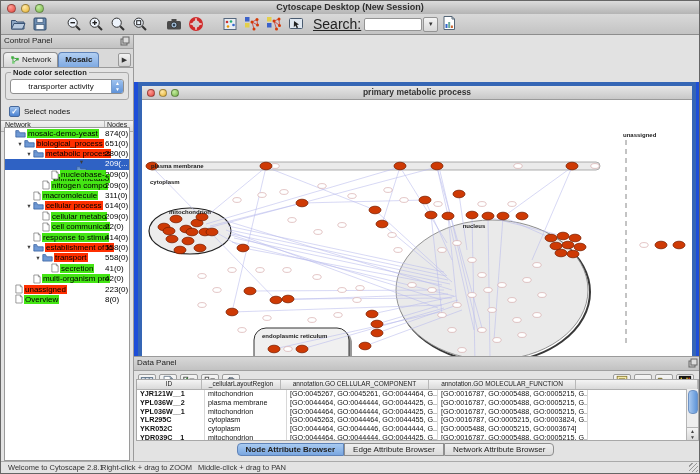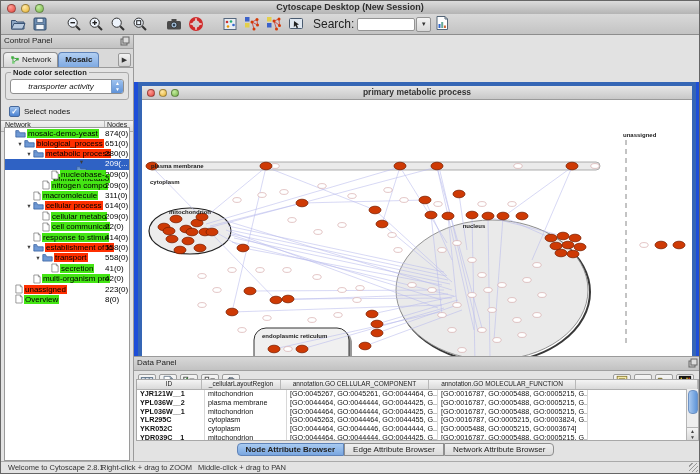--- a/index.html
+++ b/index.html
@@ -17,21 +17,21 @@
   .l-green{background:radial-gradient(circle at 35% 30%,#c4eea0,#77b347);}
   
   .toolbar{position:absolute;left:0;top:13px;width:100%;height:21px;
     background:linear-gradient(#d9d9d9,#c3c3c3);border-bottom:1px solid #8d8d8d;
     display:flex;align-items:center;padding:0 6px;box-sizing:border-box;}
   #toolbar-icons{display:flex;align-items:center;}
   .tb-btn{border:none;background:transparent;padding:1px;margin:0 2px;cursor:default;height:19px;}
   .tb-btn .icon svg{width:16px;height:16px;display:block;}
   .tb-sep{width:12px;height:1px;}
   .search-wrap{display:flex;align-items:center;margin-left:6px;}
-  .search-label{font-size:12px;color:#222;margin-right:3px;}
+  .search-label{font-size:14px;color:#222;margin-right:3px;text-decoration:underline;}
   .search-input{width:52px;height:11px;font-size:8px;border:1px solid #949494;border-radius:2px;
     background:#fff;padding:0 2px;}
   .search-arrow{width:13px;height:13px;margin-left:1px;border:1px solid #949494;border-radius:2px;
     background:linear-gradient(#f4f4f4,#d8d8d8);font-size:7px;line-height:11px;text-align:center;color:#333;}
   
   .main{position:absolute;left:0;top:34px;width:700px;height:429px;display:flex;}
   
   .cpanel{position:relative;width:133px;height:429px;background:#e3e3e3;border-right:1px solid #9a9a9a;box-sizing:border-box;}
   .panel-head{height:12px;background:linear-gradient(#d8d8d8,#c2c2c2);border-bottom:1px solid #a0a0a0;
     font-size:8px;color:#222;padding:1px 3px 0;position:relative;}
@@ -39,21 +39,21 @@
   .cp-tabs{display:flex;align-items:flex-end;height:16px;padding:2px 2px 0;border-bottom:1px solid #9a9a9a;background:#d9d9d9;}
   .cp-tab{display:flex;align-items:center;gap:2px;font-size:8px;color:#1c1c1c;padding:1px 6px 2px;
     border:1px solid #8f8f8f;border-bottom:none;border-radius:4px 4px 0 0;background:linear-gradient(#f3f3f3,#d6d6d6);height:11px;}
   .cp-tab.sel{background:linear-gradient(#b2cff2,#7ea9e2);border-color:#5f83b8;font-weight:bold;}
   .cp-tab .icon svg{width:10px;height:10px;display:block;}
   .cp-tab-arrow{margin-left:auto;font-size:7px;color:#333;border:1px solid #999;border-radius:2px;
     background:linear-gradient(#f3f3f3,#d2d2d2);width:11px;height:12px;text-align:center;line-height:12px;}
   .groupbox{margin:4px 4px 2px;border:1px solid #a8a8a8;border-radius:3px;padding:6px 4px 5px;position:relative;}
   .groupbox legend, .gb-label{position:absolute;top:-5px;left:5px;background:#e3e3e3;font-size:7.5px;color:#222;padding:0 2px;font-weight:bold;}
   .combo{display:flex;height:13px;border:1px solid #8f8f8f;border-radius:3px;background:#fff;overflow:hidden;align-items:center;}
-  .combo-text{flex:1;font-size:8px;padding:0 4px;color:#111;text-align:center;font-style:italic;}
+  .combo-text{flex:1;font-size:8px;padding:0 4px;color:#111;text-align:center;}
   .combo-btn{width:11px;height:100%;background:linear-gradient(#9ec2ef,#5f92d8);color:#fff;
     font-size:5px;line-height:5.5px;text-align:center;border-left:1px solid #7a9ecb;display:flex;flex-direction:column;justify-content:center;}
   .check-row{display:flex;align-items:center;gap:4px;padding:4px 8px 3px;}
   .aqua-check{width:9px;height:9px;border-radius:2px;background:linear-gradient(#9ec2ef,#4c83d2);
     border:1px solid #45689c;color:#fff;font-size:8px;line-height:9px;text-align:center;font-weight:bold;}
   .check-label{font-size:8px;color:#111;}
   .tree-header{display:flex;height:10px;border-top:1px solid #a8a8a8;border-bottom:1px solid #a8a8a8;
     background:linear-gradient(#f2f2f2,#dcdcdc);font-size:7px;color:#222;}
   .tree-header .c1{width:99px;padding-left:4px;border-right:1px solid #b5b5b5;}
   .tree-header .c2{flex:1;padding-left:2px;}

